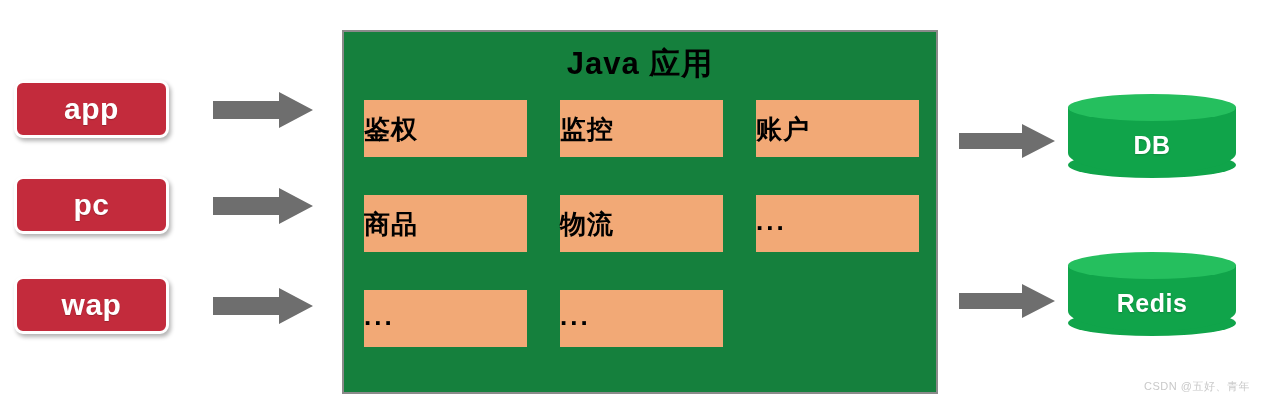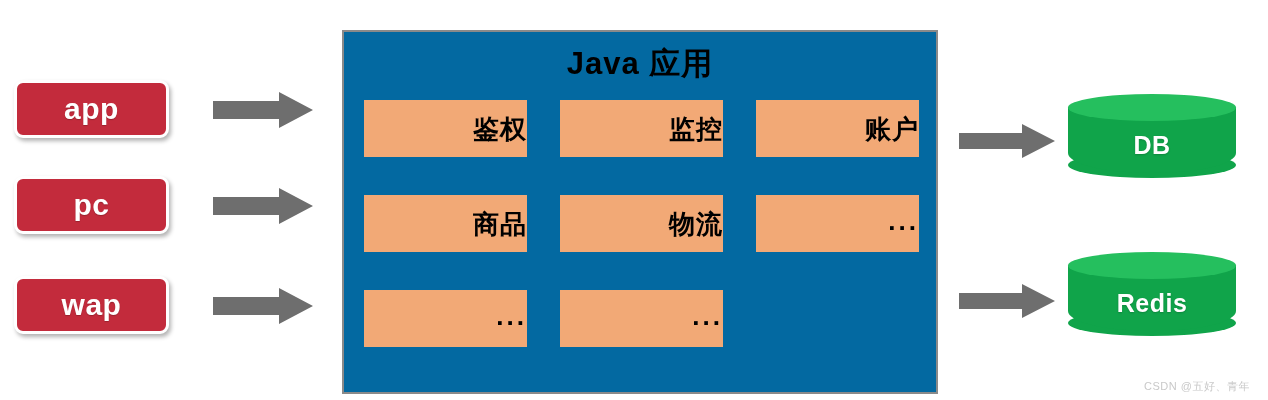--- a/index.html
+++ b/index.html
@@ -52,21 +52,21 @@
   }
   .block-arrow svg { display: block; }
 
   
   #java-container {
     position: absolute;
     left: 342px;
     top: 30px;
     width: 596px;
     height: 364px;
-    background: #0369a1;
+    background: #15803d;
     border: 2px solid #8a8a8a;
     box-sizing: border-box;
   }
   #java-title {
     position: absolute;
     top: 16px;
     left: 0;
     width: 100%;
     text-align: center;
     font-size: 31px;
@@ -83,21 +83,21 @@
     display: grid;
     grid-template-columns: repeat(3, 163px);
     grid-template-rows: repeat(3, 57px);
     column-gap: 33px;
     row-gap: 38px;
   }
   .module-box {
     background: #F2A976;
     display: flex;
     align-items: center;
-    justify-content: flex-end;
+    justify-content: flex-start;
     box-sizing: border-box;
   }
   .module-box span {
     color: #000000;
     font-size: 26px;
     font-weight: bold;
     letter-spacing: 1px;
     line-height: 1;
   }
   .module-box.is-ellipsis span {

